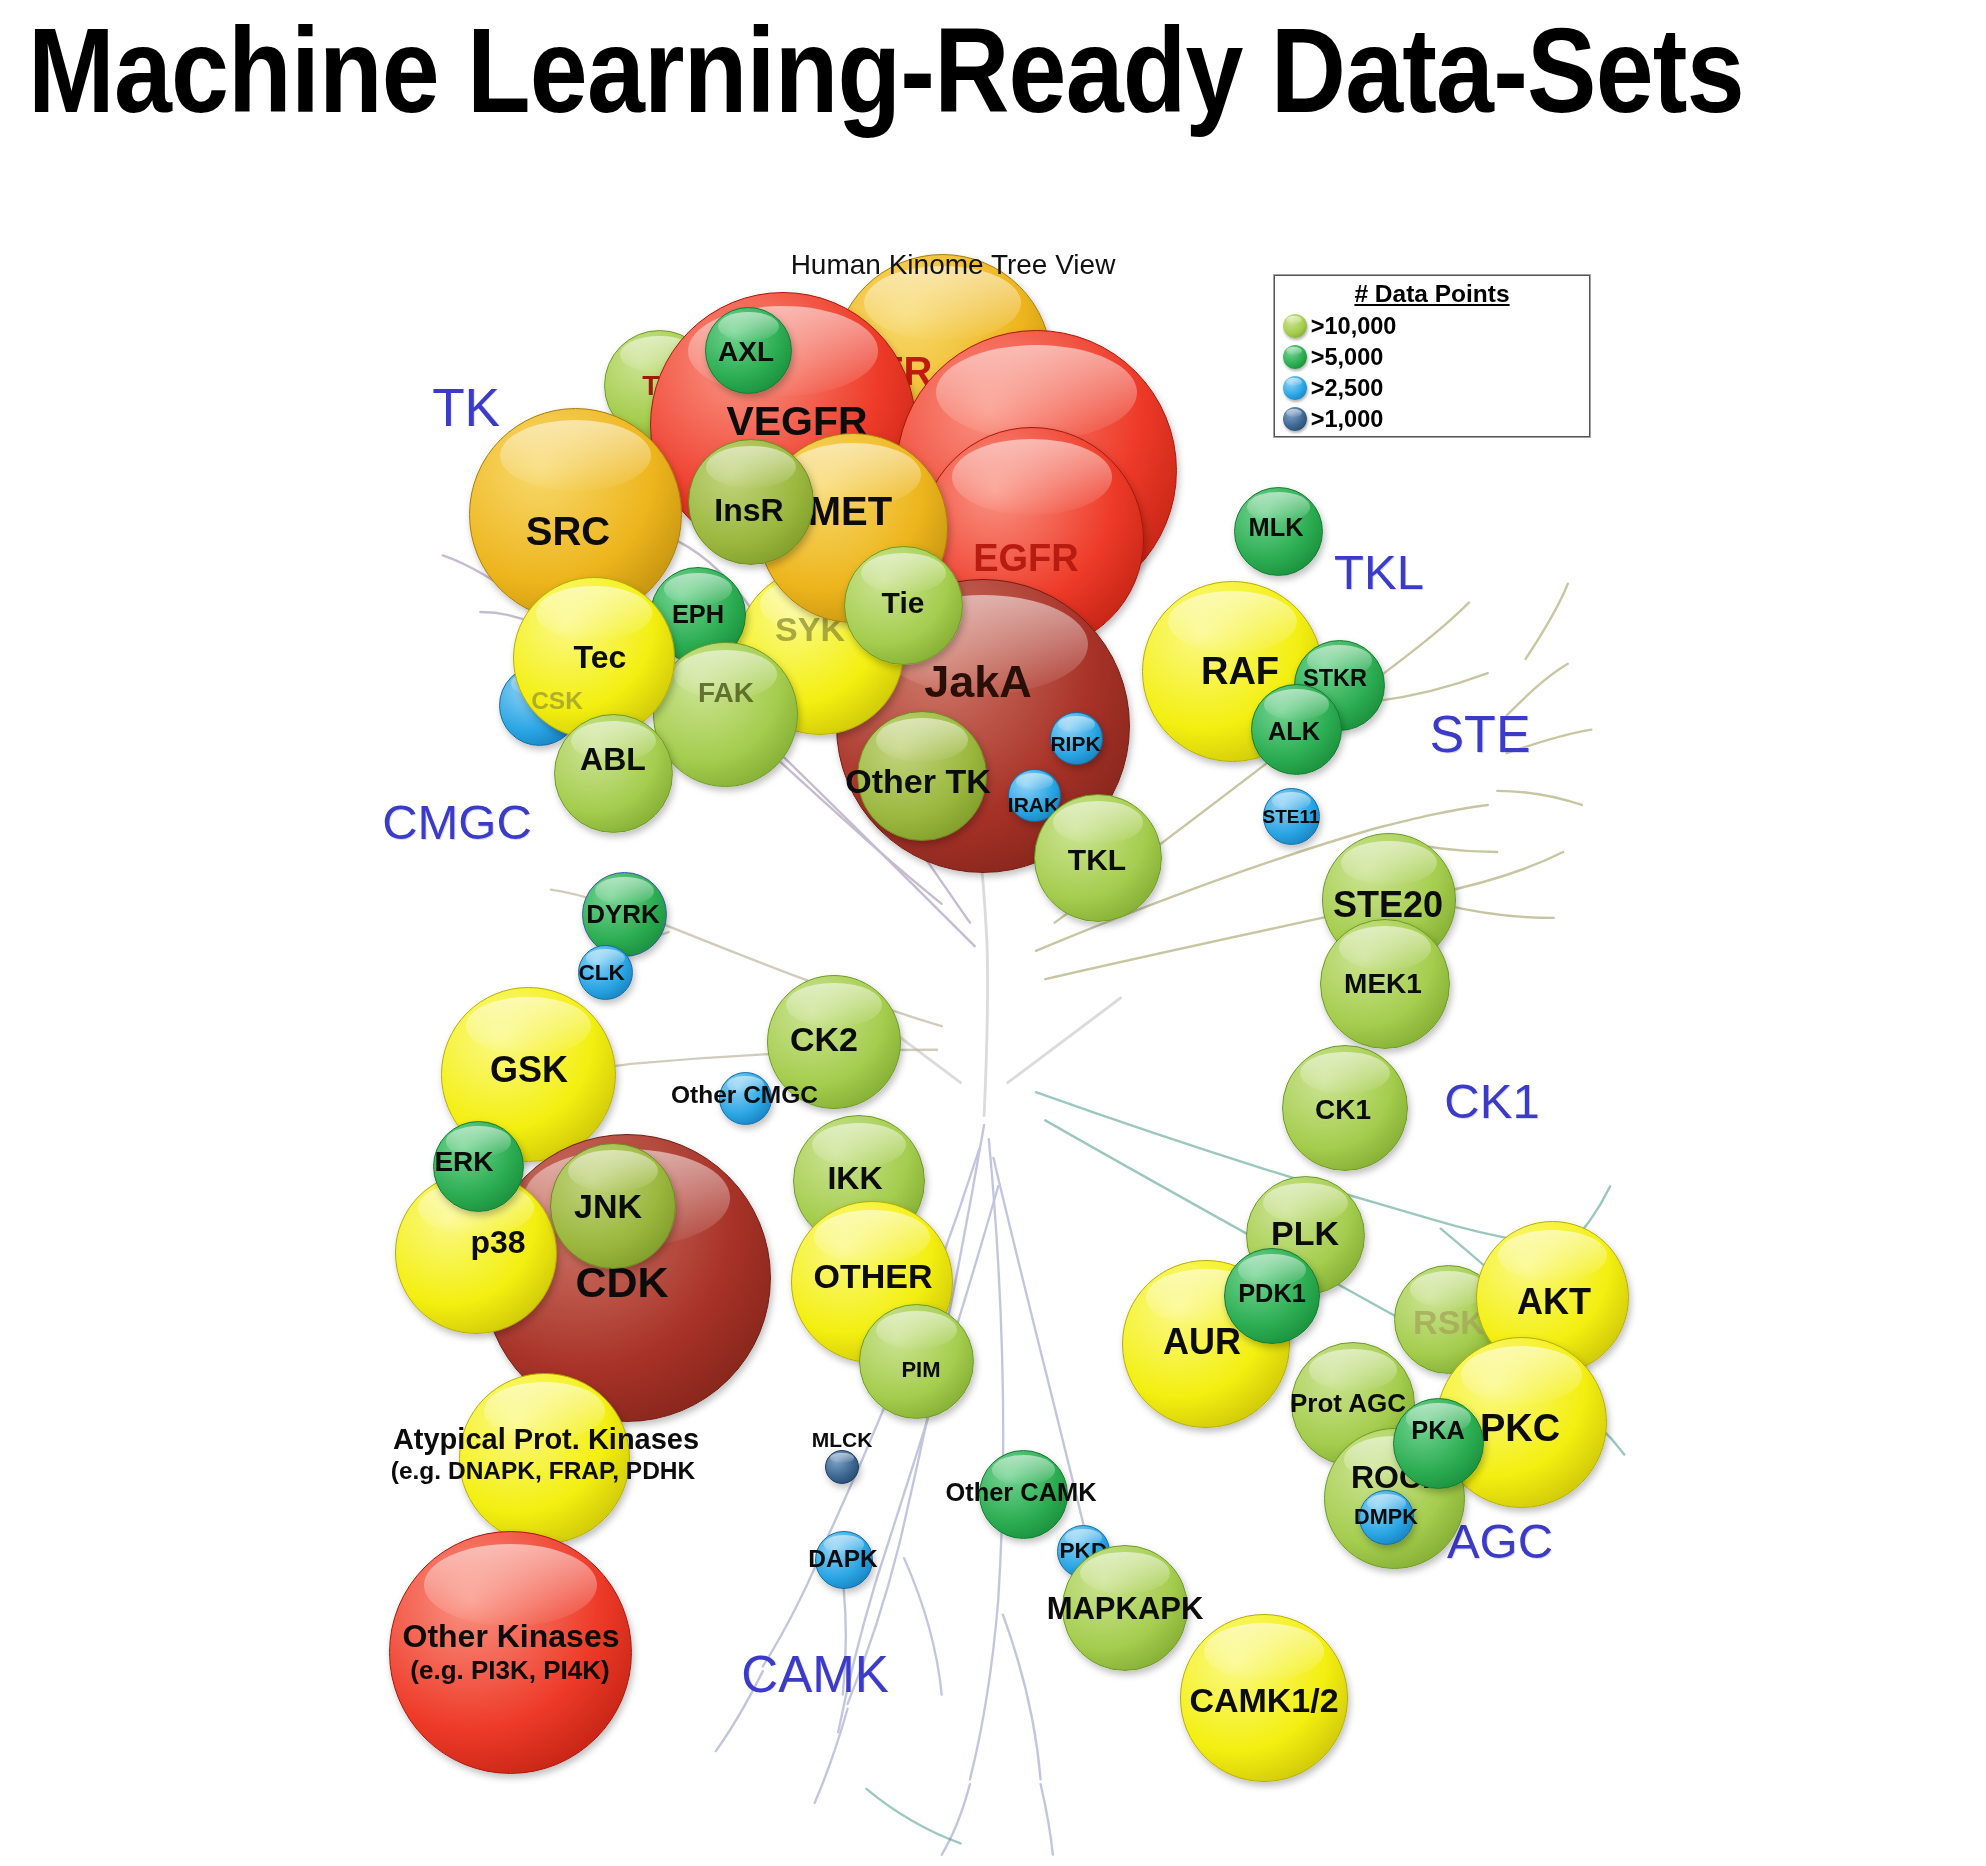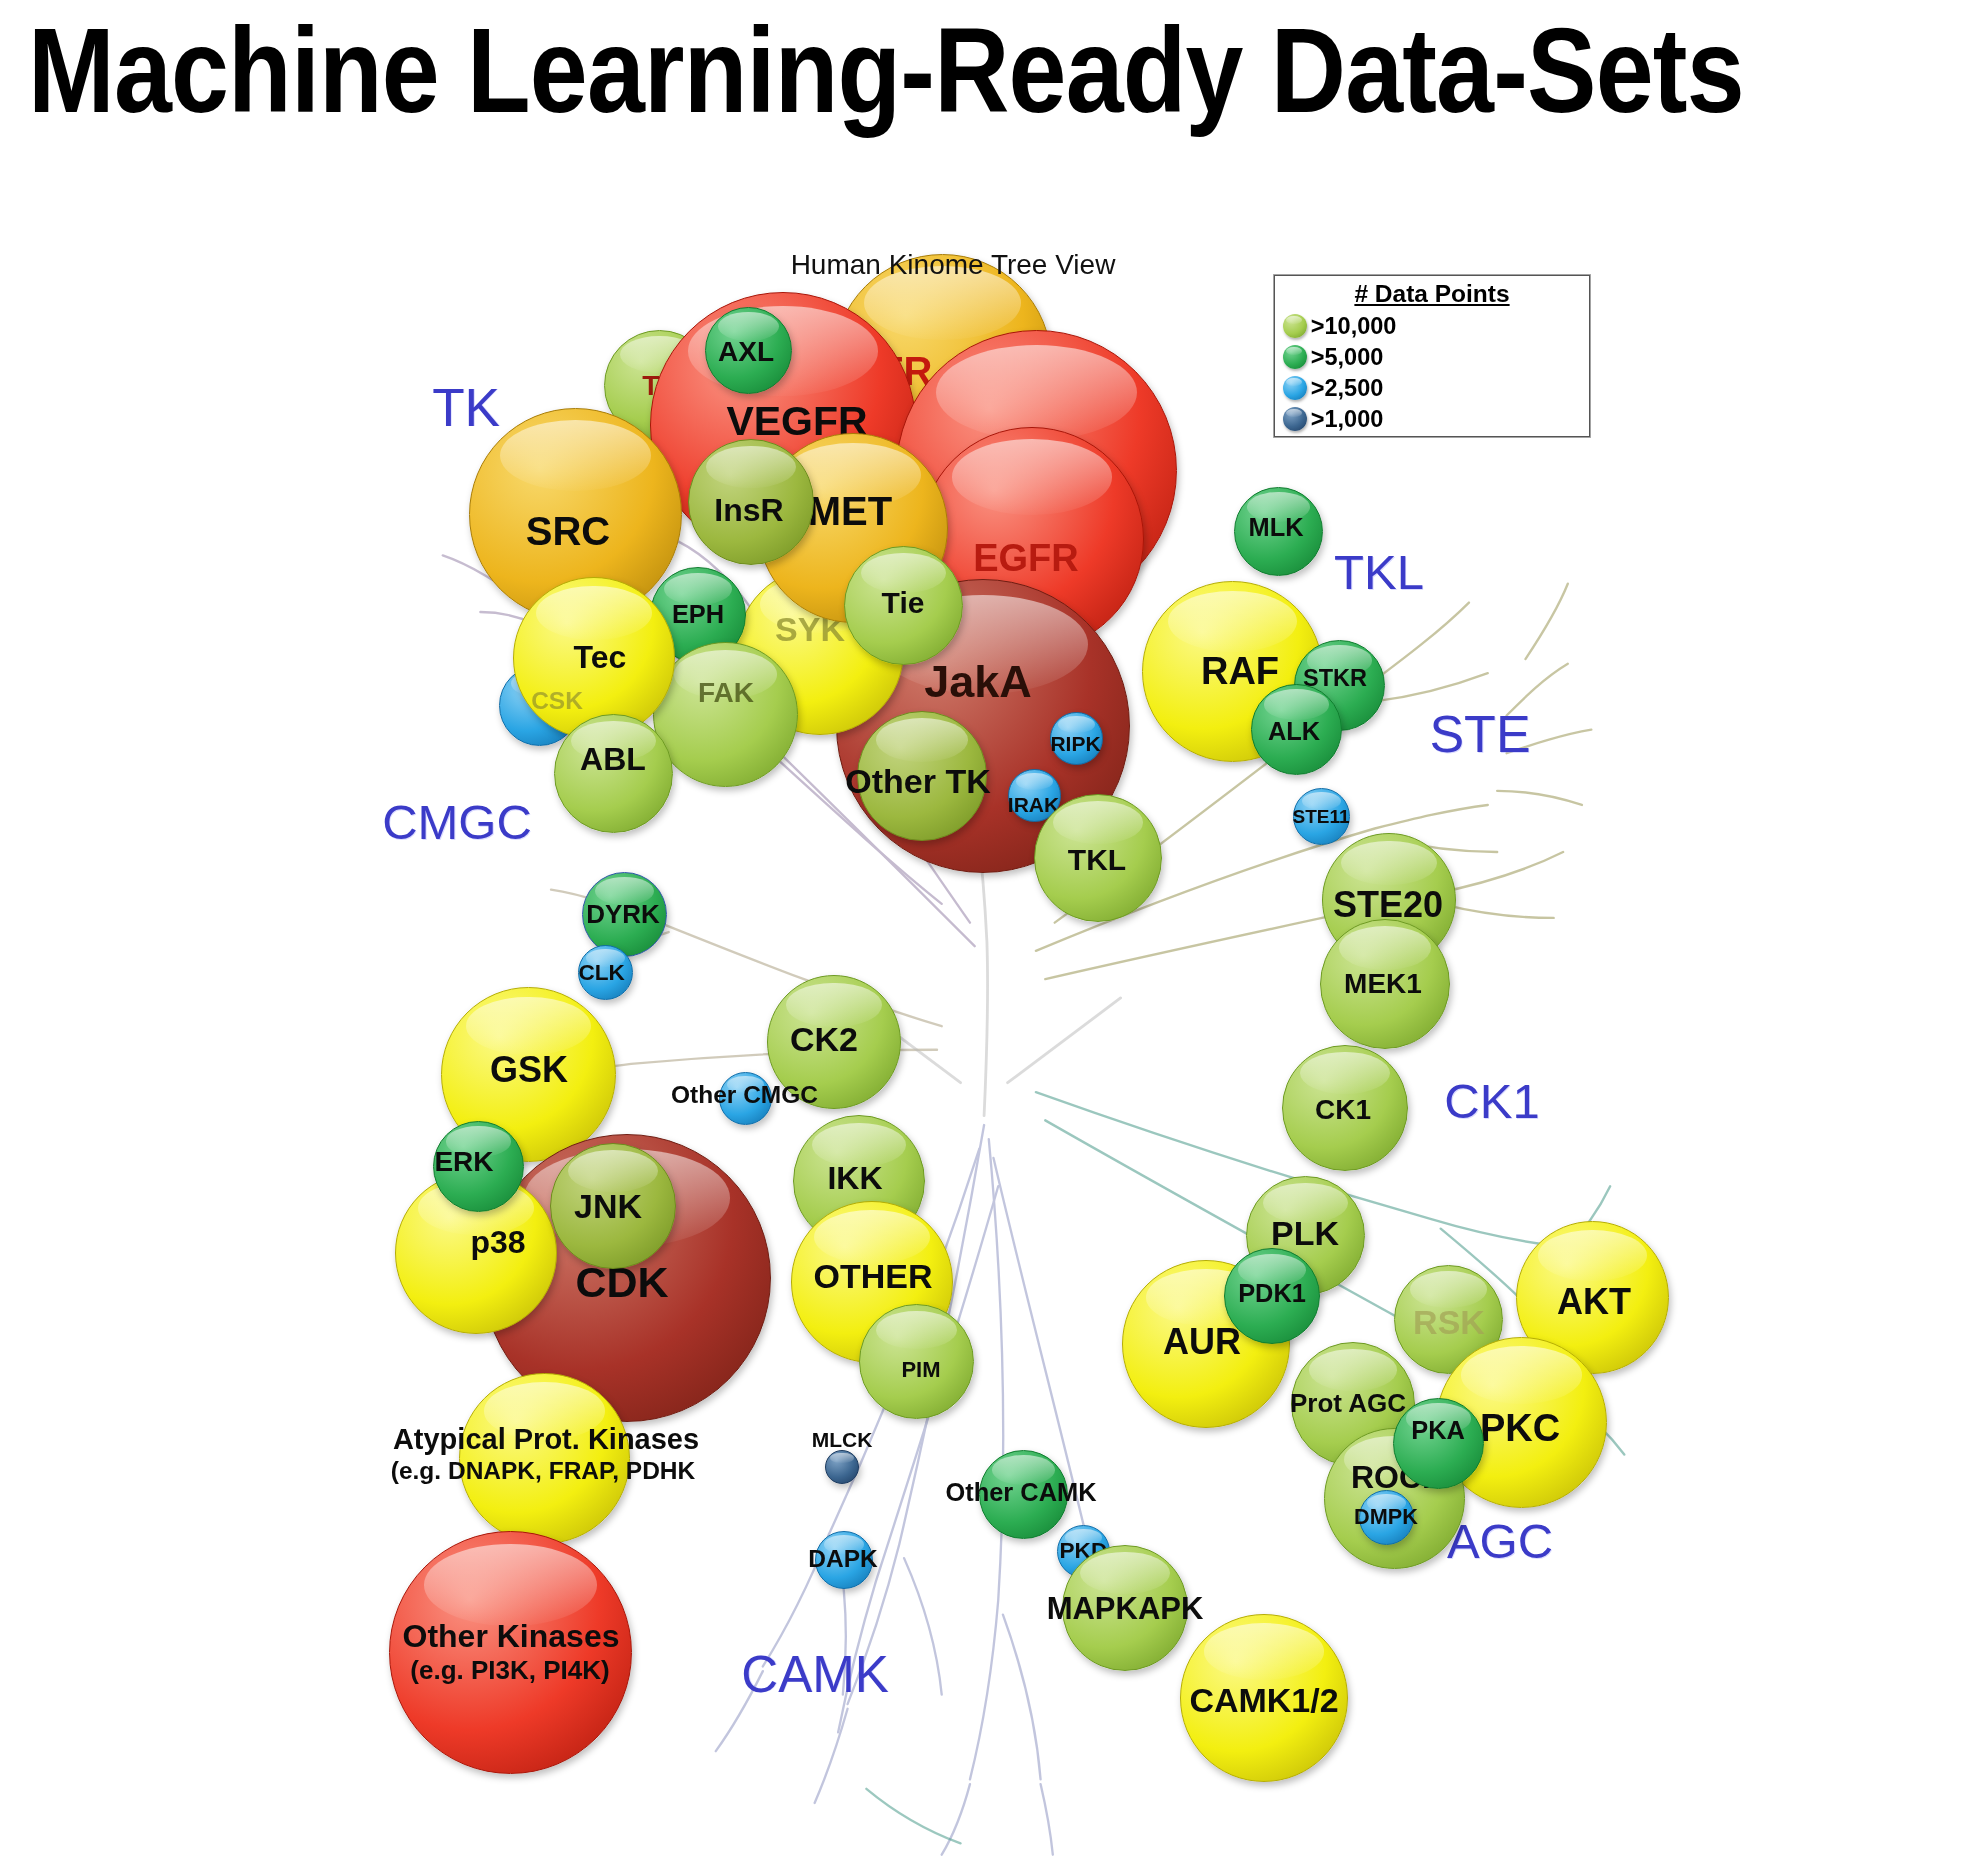--- a/index.html
+++ b/index.html
@@ -150,21 +150,21 @@
       </div>
       <div class="bubble" style="left: 1142px; top: 581px; width: 179px; height: 179px; background: radial-gradient(circle at 33% 28%, rgb(251, 249, 134) 0%, rgb(243, 239, 16) 55%, rgb(181, 173, 4) 100%); border-color: rgb(181, 173, 4); z-index: 24;">
         <span class="blabel" style="left: 97px; top: 89px; font-size: 38px; color: rgb(12, 12, 12); opacity: 1;">RAF</span>
       </div>
       <div class="bubble" style="left: 1294px; top: 640px; width: 89px; height: 89px; background: radial-gradient(circle at 33% 28%, rgb(116, 212, 146) 0%, rgb(44, 173, 82) 55%, rgb(15, 124, 46) 100%); border-color: rgb(15, 124, 46); z-index: 25;">
         <span class="blabel" style="left: 40px; top: 38px; font-size: 23.5px; color: rgb(12, 12, 12); opacity: 1;">STKR</span>
       </div>
       <div class="bubble" style="left: 1251px; top: 684px; width: 89px; height: 89px; background: radial-gradient(circle at 33% 28%, rgb(116, 212, 146) 0%, rgb(44, 173, 82) 55%, rgb(15, 124, 46) 100%); border-color: rgb(15, 124, 46); z-index: 26;">
         <span class="blabel" style="left: 42px; top: 47px; font-size: 25.4px; color: rgb(12, 12, 12); opacity: 1;">ALK</span>
       </div>
-      <div class="bubble" style="left: 1293px; top: 788px; width: 55px; height: 55px; background: radial-gradient(circle at 33% 28%, rgb(142, 210, 245) 0%, rgb(42, 165, 228) 55%, rgb(14, 108, 168) 100%); border-color: rgb(14, 108, 168); z-index: 27; text-align: right;">
+      <div class="bubble" style="left: 1263px; top: 788px; width: 55px; height: 55px; background: radial-gradient(circle at 33% 28%, rgb(142, 210, 245) 0%, rgb(42, 165, 228) 55%, rgb(14, 108, 168) 100%); border-color: rgb(14, 108, 168); z-index: 27; text-align: right;">
         <span class="blabel" style="left: 27px; top: 27px; font-size: 19px; color: rgb(12, 12, 12); opacity: 1;">STE11</span>
       </div>
       <div class="bubble" style="left: 1322px; top: 833px; width: 132px; height: 132px; background: radial-gradient(circle at 33% 28%, rgb(204, 228, 148) 0%, rgb(165, 205, 78) 55%, rgb(109, 154, 34) 100%); border-color: rgb(109, 154, 34); z-index: 28;">
         <span class="blabel" style="left: 65px; top: 71px; font-size: 36px; color: rgb(12, 12, 12); opacity: 1;">STE20</span>
       </div>
       <div class="bubble" style="left: 1320px; top: 919px; width: 128px; height: 128px; background: radial-gradient(circle at 33% 28%, rgb(204, 228, 148) 0%, rgb(165, 205, 78) 55%, rgb(109, 154, 34) 100%); border-color: rgb(109, 154, 34); z-index: 29;">
         <span class="blabel" style="left: 62px; top: 64px; font-size: 28px; color: rgb(12, 12, 12); opacity: 1;">MEK1</span>
       </div>
       <div class="bubble" style="left: 1282px; top: 1045px; width: 124px; height: 124px; background: radial-gradient(circle at 33% 28%, rgb(204, 228, 148) 0%, rgb(165, 205, 78) 55%, rgb(109, 154, 34) 100%); border-color: rgb(109, 154, 34); z-index: 30;">
         <span class="blabel" style="left: 60px; top: 64px; font-size: 28px; color: rgb(12, 12, 12); opacity: 1;">CK1</span>
@@ -234,21 +234,21 @@
       </div>
       <div class="bubble" style="left: 1122px; top: 1260px; width: 166px; height: 166px; background: radial-gradient(circle at 33% 28%, rgb(251, 249, 134) 0%, rgb(243, 239, 16) 55%, rgb(181, 173, 4) 100%); border-color: rgb(181, 173, 4); z-index: 52;">
         <span class="blabel" style="left: 79px; top: 81px; font-size: 36px; color: rgb(12, 12, 12); opacity: 1;">AUR</span>
       </div>
       <div class="bubble" style="left: 1224px; top: 1248px; width: 94px; height: 94px; background: radial-gradient(circle at 33% 28%, rgb(116, 212, 146) 0%, rgb(44, 173, 82) 55%, rgb(15, 124, 46) 100%); border-color: rgb(15, 124, 46); z-index: 53;">
         <span class="blabel" style="left: 47px; top: 45px; font-size: 25.4px; color: rgb(12, 12, 12); opacity: 1;">PDK1</span>
       </div>
       <div class="bubble" style="left: 1394px; top: 1265px; width: 107px; height: 107px; background: radial-gradient(circle at 33% 28%, rgb(204, 228, 148) 0%, rgb(165, 205, 78) 55%, rgb(109, 154, 34) 100%); border-color: rgb(109, 154, 34); z-index: 54;">
         <span class="blabel" style="left: 54px; top: 56px; font-size: 34px; color: rgb(163, 163, 86); opacity: 0.7;">RSK</span>
       </div>
-      <div class="bubble" style="left: 1516px; top: 1221px; width: 151px; height: 151px; background: radial-gradient(circle at 33% 28%, rgb(251, 249, 134) 0%, rgb(243, 239, 16) 55%, rgb(181, 173, 4) 100%); border-color: rgb(181, 173, 4); z-index: 55;">
+      <div class="bubble" style="left: 1476px; top: 1221px; width: 151px; height: 151px; background: radial-gradient(circle at 33% 28%, rgb(251, 249, 134) 0%, rgb(243, 239, 16) 55%, rgb(181, 173, 4) 100%); border-color: rgb(181, 173, 4); z-index: 55;">
         <span class="blabel" style="left: 77px; top: 80px; font-size: 36px; color: rgb(12, 12, 12); opacity: 1;">AKT</span>
       </div>
       <div class="bubble" style="left: 1436px; top: 1337px; width: 169px; height: 169px; background: radial-gradient(circle at 33% 28%, rgb(251, 249, 134) 0%, rgb(243, 239, 16) 55%, rgb(181, 173, 4) 100%); border-color: rgb(181, 173, 4); z-index: 56;">
         <span class="blabel" style="left: 83px; top: 90px; font-size: 38px; color: rgb(12, 12, 12); opacity: 1;">PKC</span>
       </div>
       <div class="bubble" style="left: 1291px; top: 1342px; width: 122px; height: 122px; background: radial-gradient(circle at 33% 28%, rgb(204, 228, 148) 0%, rgb(165, 205, 78) 55%, rgb(109, 154, 34) 100%); border-color: rgb(109, 154, 34); z-index: 57;">
         <span class="blabel" style="left: 56px; top: 60px; font-size: 26px; color: rgb(12, 12, 12); opacity: 1;">Prot AGC</span>
       </div>
       <div class="bubble" style="left: 1324px; top: 1428px; width: 139px; height: 139px; background: radial-gradient(circle at 33% 28%, rgb(204, 228, 148) 0%, rgb(165, 205, 78) 55%, rgb(109, 154, 34) 100%); border-color: rgb(109, 154, 34); z-index: 58;">
         <span class="blabel" style="left: 73px; top: 48px; font-size: 32px; color: rgb(12, 12, 12); opacity: 1;">ROCK</span>

